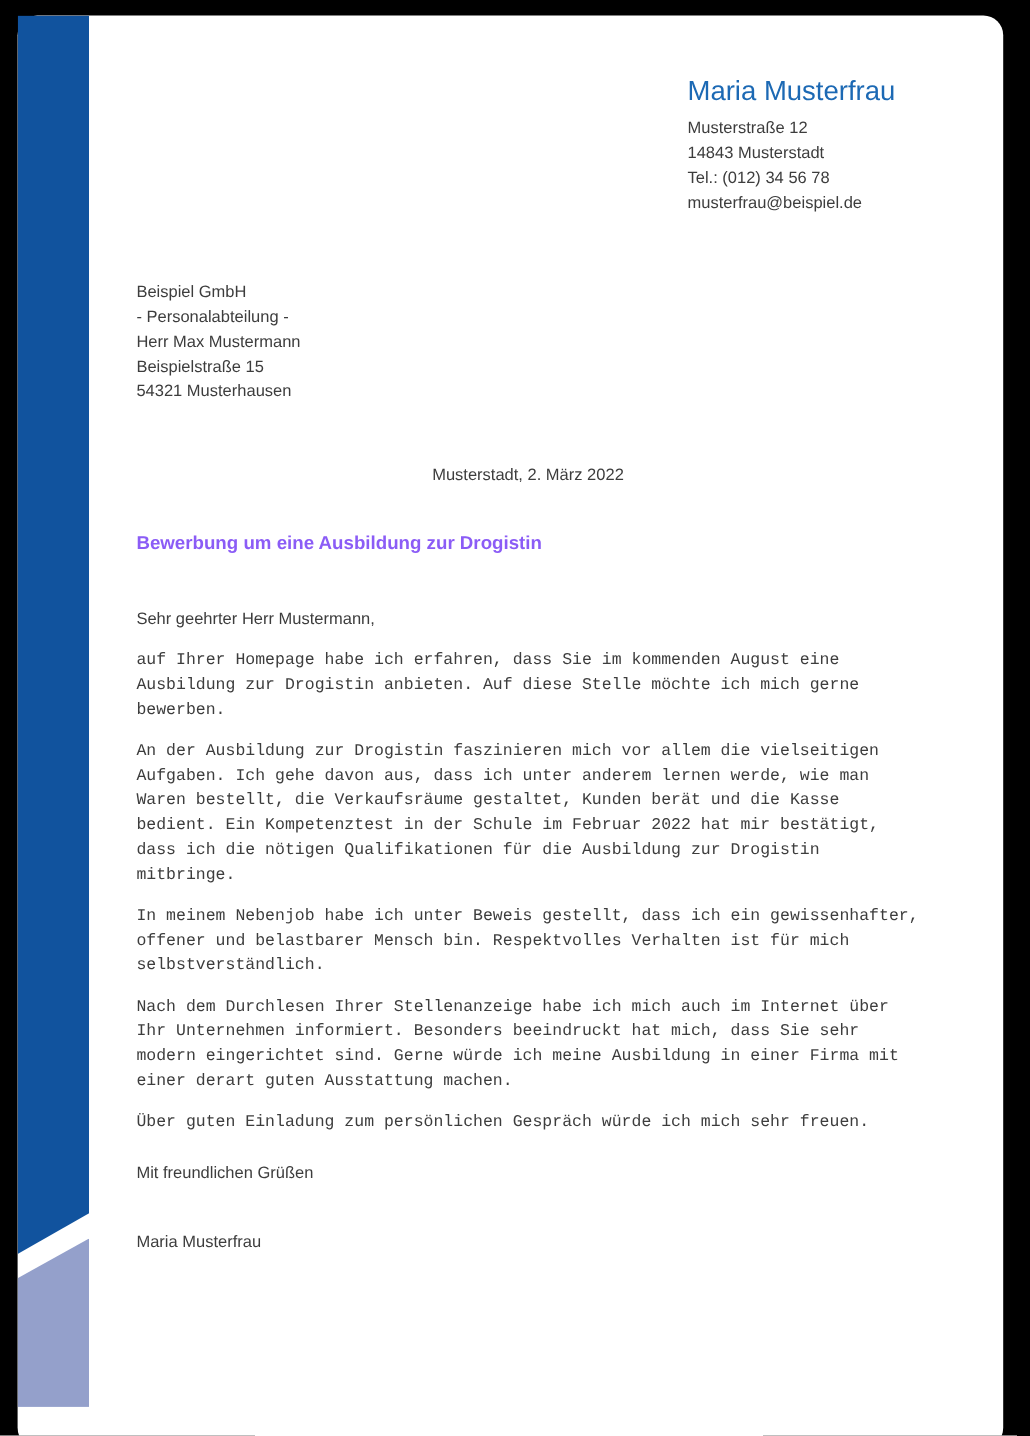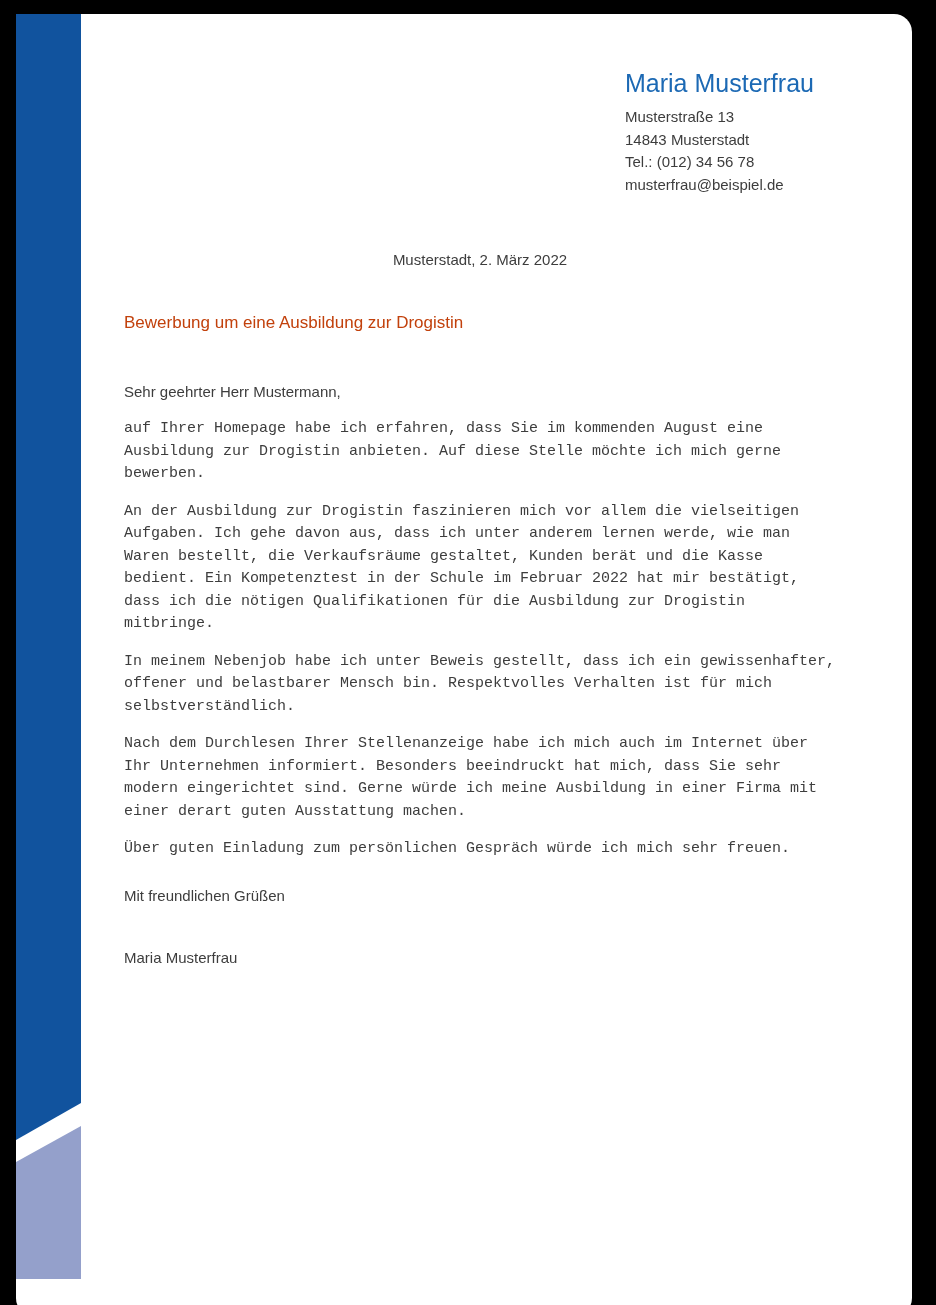--- a/index.html
+++ b/index.html
@@ -51,46 +51,53 @@
   }
   .recipient-block { margin-top:59px; }
   .date-line {
     margin-top:53px;
     text-align:center;
   }
   .subject-line {
     margin-top:39px;
     font-size:17px;
     line-height:24px;
-    font-weight:400;
-    color:#c2410c;
+    font-weight:700;
+    color:#8b5cf6;
   }
   .salutation { margin-top:46px; }
   .body-paragraph { margin-top:15px;font-family:Liberation Mono, monospace; }
   .closing { margin-top:24px; }
   .signature { margin-top:40px; }
 </style>
 </head>
 <body style="background: rgb(0, 0, 0);">
 
 <div class="page">
 
   <div class="stripe-dark" style="background: rgb(17, 83, 158);"></div>
   <div class="stripe-light" style="background: rgb(148, 160, 203);"></div>
 
   <div class="content">
 
     <div class="sender-block">
       <div class="sender-name" style="color: rgb(28, 105, 180);">Maria Musterfrau</div>
-      <div>Musterstraße 13</div>
+      <div>Musterstraße 12</div>
       <div>14843 Musterstadt</div>
       <div>Tel.: (012) 34 56 78</div>
       <div>musterfrau@beispiel.de</div>
     </div>
 
+    <div class="recipient-block">
+      <div>Beispiel GmbH</div>
+      <div>- Personalabteilung -</div>
+      <div>Herr Max Mustermann</div>
+      <div>Beispielstraße 15</div>
+      <div>54321 Musterhausen</div>
+    </div>
 
     <div class="date-line">Musterstadt, 2. März 2022</div>
 
     <div class="subject-line">Bewerbung um eine Ausbildung zur Drogistin</div>
 
     <div class="salutation">Sehr geehrter Herr Mustermann,</div>
 
     <p class="body-paragraph">auf Ihrer Homepage habe ich erfahren, dass Sie im kommenden August eine Ausbildung zur Drogistin anbieten. Auf diese Stelle möchte ich mich gerne bewerben.</p>
     <p class="body-paragraph">An der Ausbildung zur Drogistin faszinieren mich vor allem die vielseitigen Aufgaben. Ich gehe davon aus, dass ich unter anderem lernen werde, wie man Waren bestellt, die Verkaufsräume gestaltet, Kunden berät und die Kasse bedient. Ein Kompetenztest in der Schule im Februar 2022 hat mir bestätigt, dass ich die nötigen Qualifikationen für die Ausbildung zur Drogistin mitbringe.</p>
     <p class="body-paragraph">In meinem Nebenjob habe ich unter Beweis gestellt, dass ich ein gewissenhafter, offener und belastbarer Mensch bin. Respektvolles Verhalten ist für mich selbstverständlich.</p>

